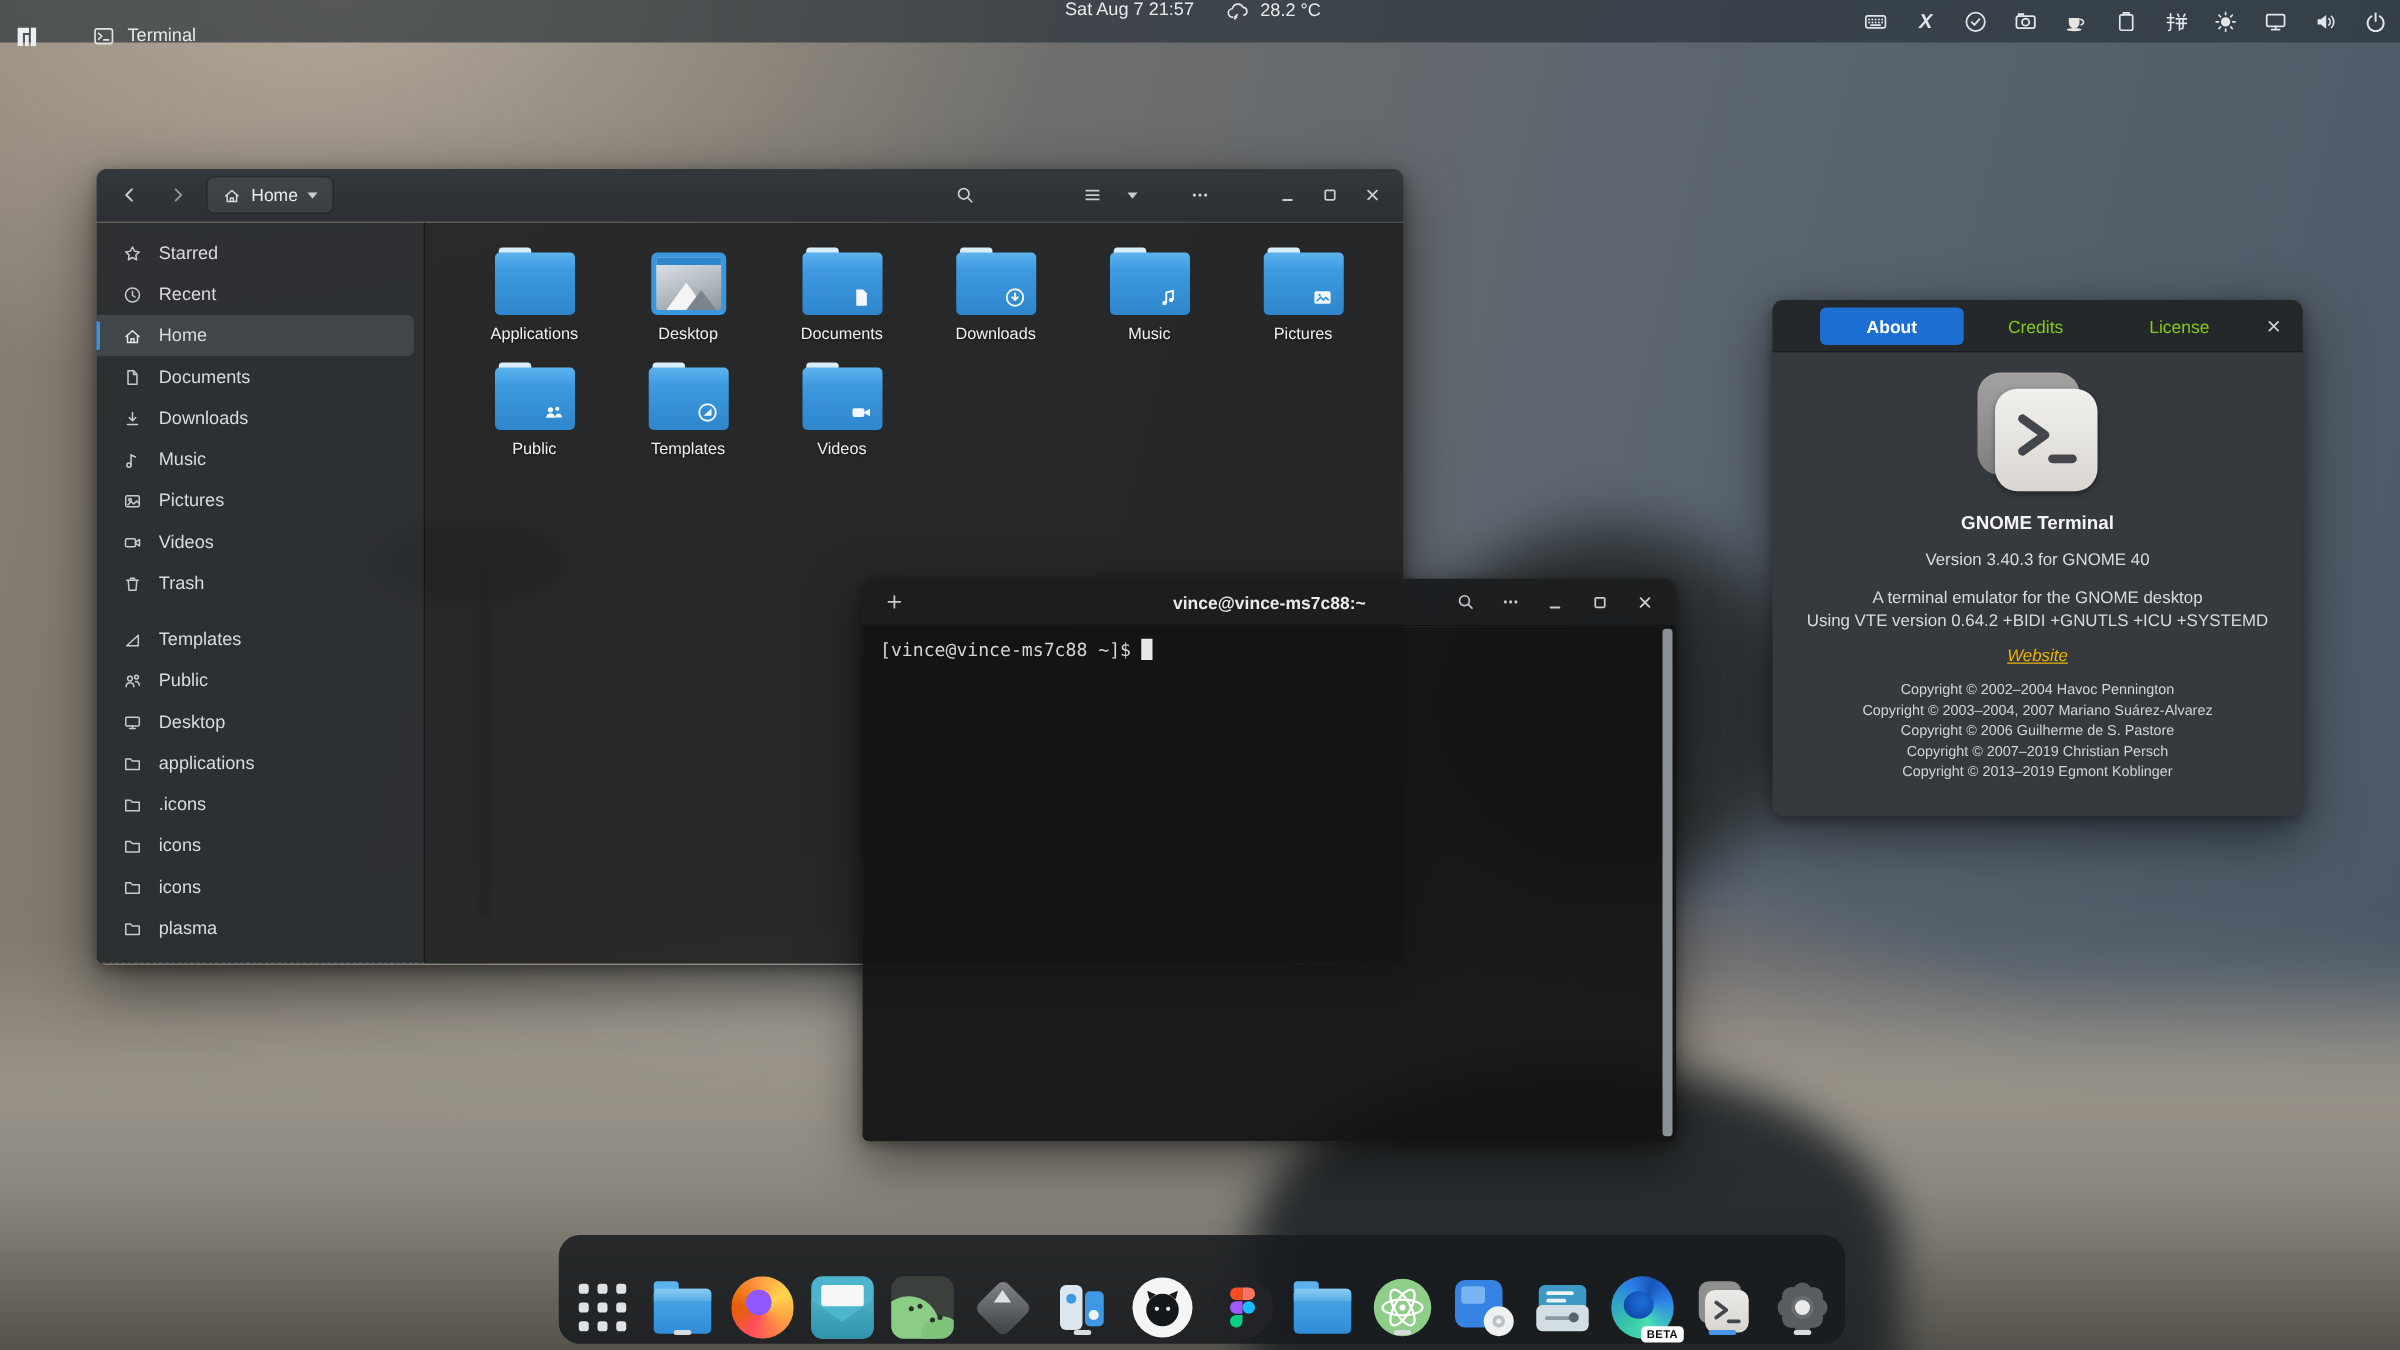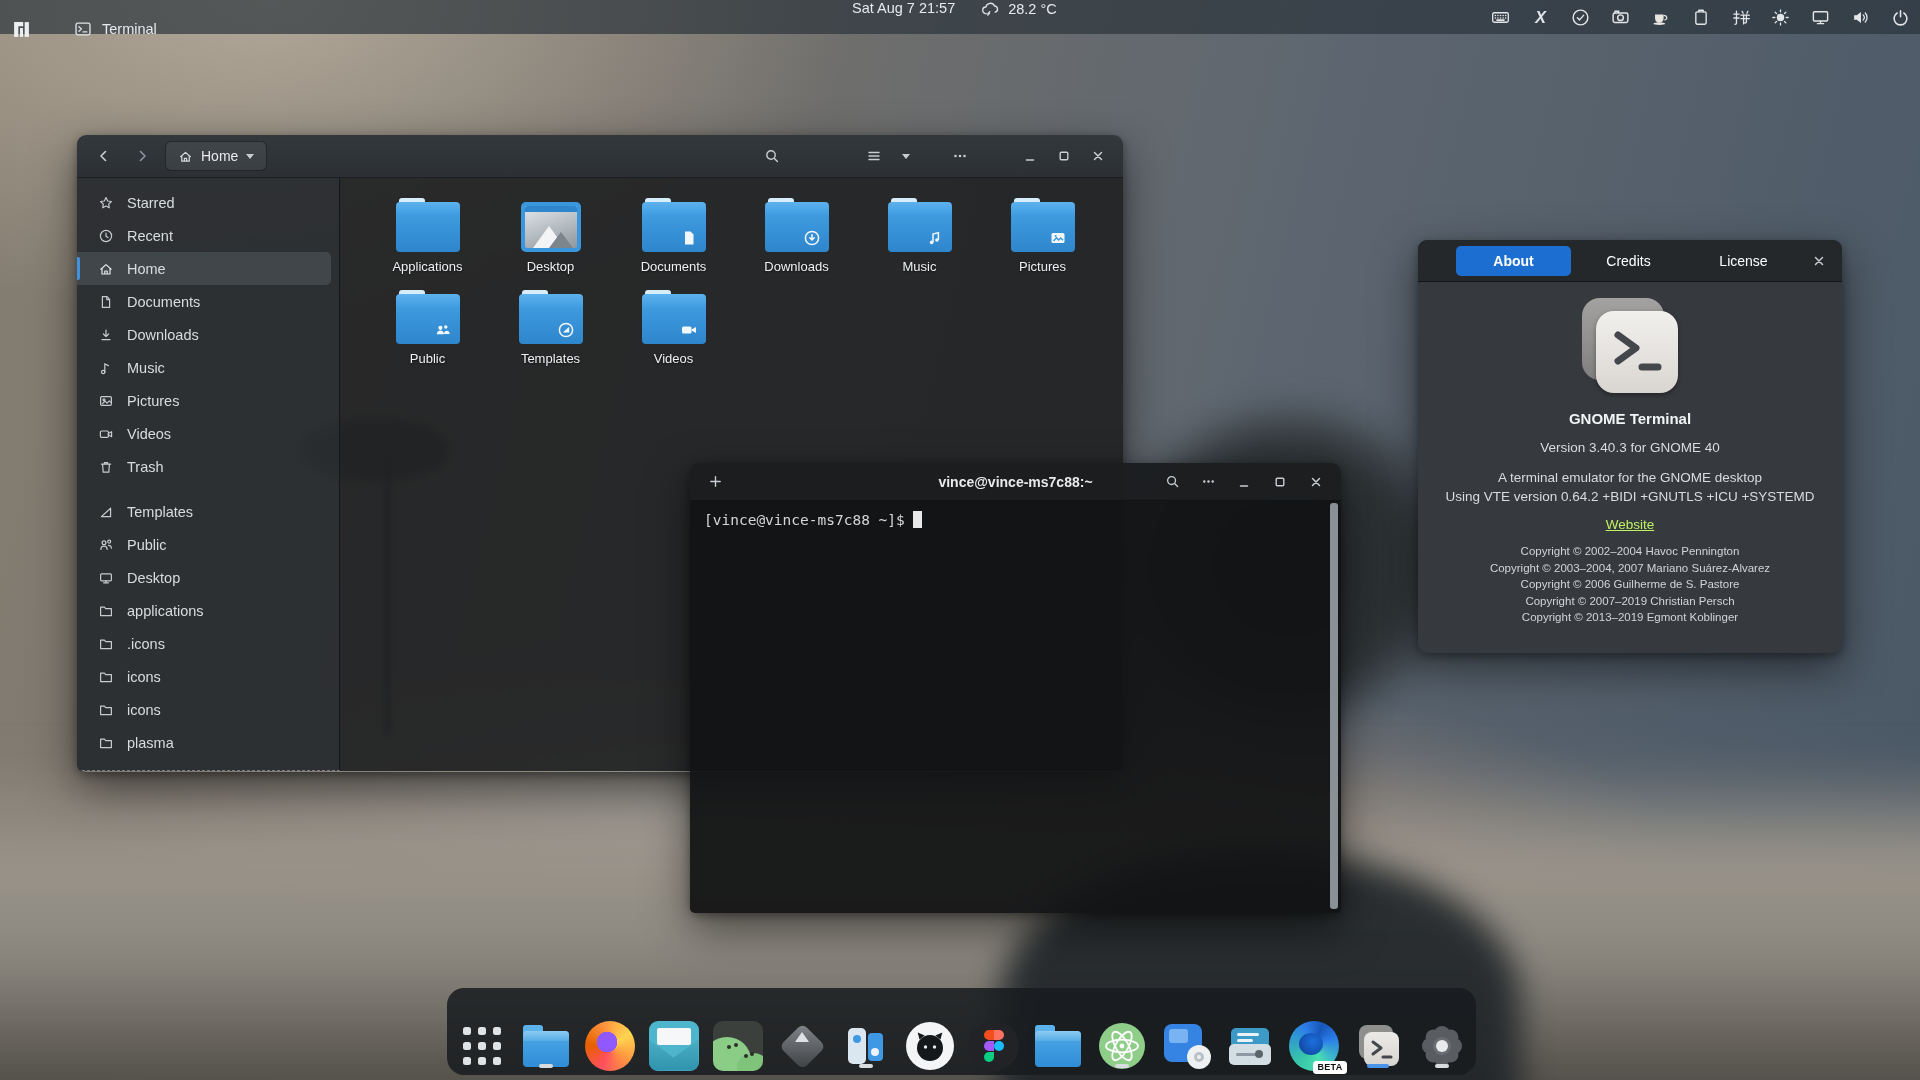--- a/index.html
+++ b/index.html
@@ -85,33 +85,33 @@
   #term .titlebar .right { margin-left:auto; display:flex; align-items:center; gap:10px; z-index:1; }
   #term-content { position:relative; height:412px; background:rgba(18,19,20,.94); border-radius:0 0 5px 5px;
     padding:10px 14px; font-family:"DejaVu Sans Mono",monospace; font-size:14.5px; color:#d6d6d6; }
   #term-scroll { position:absolute; top:2px; right:3px; bottom:4px; width:8px; background:#8a9196; border-radius:3px; }
   #cursor { display:inline-block; width:9px; height:17px; background:#e8e8e8; margin-left:8px; vertical-align:-3px; }
 
   
   #about { left:1418px; top:240px; width:424px; height:413px; background:#36393d; z-index:15; }
   #about-header { height:42px; background:#24282b; border-radius:9px 9px 0 0; border-bottom:1px solid #141617;
     display:flex; align-items:center; padding-left:38px; }
-  .tab { width:115px; height:30px; line-height:30px; text-align:center; font-size:14px; color:#ffffff; border-radius:5px; }
+  .tab { width:115px; height:30px; line-height:30px; text-align:center; font-size:14px; color:#84cc16; border-radius:5px; }
   .tab.active { background:#1c6fd1; color:#fff; font-weight:bold; }
   #about-close { margin-left:auto; margin-right:10px; }
   #about-body { text-align:center; color:#d9dcde; }
   #about-icon { position:relative; width:104px; height:100px; margin:16px auto 4px; }
   #about-icon .back { position:absolute; left:4px; top:0; width:82px; height:82px; border-radius:18px;
     background:linear-gradient(180deg,#a3a2a0,#818080); }
   #about-icon .front { position:absolute; left:18px; top:13px; width:82px; height:82px; border-radius:18px;
     background:linear-gradient(180deg,#f2f0ed,#d9d6d2); box-shadow:0 2px 5px rgba(0,0,0,.35); }
   #about-name { font-size:15px; font-weight:bold; color:#f2f4f5; margin-top:12px; }
   #about-version { font-size:13.5px; margin-top:13px; }
   #about-desc { font-size:13.5px; margin-top:13px; line-height:19px; }
-  #about-site { display:inline-block; margin-top:11px; font-size:13.5px; color:#bef264; text-decoration:underline; }
+  #about-site { display:inline-block; margin-top:11px; font-size:13.5px; color:#eab308; text-decoration:underline;font-style:italic; }
   #about-copy { margin-top:10px; font-size:11.5px; line-height:16.5px; color:#d2d5d7; }
 
   
   #dock { position:absolute; left:447px; top:988px; width:1029px; height:87px;
     background:rgba(23,27,31,.85); border-radius:17px; display:flex; align-items:center;
     justify-content:center; gap:12px; z-index:40; }
   .ditem { width:52px; height:78px; position:relative; display:flex; align-items:flex-end; justify-content:center; }
   .dicon { width:50px; height:50px; position:relative; }
   .ind { position:absolute; bottom:3px; left:50%; transform:translateX(-50%); width:14px; height:3.5px; border-radius:2px; background:#d8dcde; }
   .ind.blue { background:#4a94e8; width:22px; }

